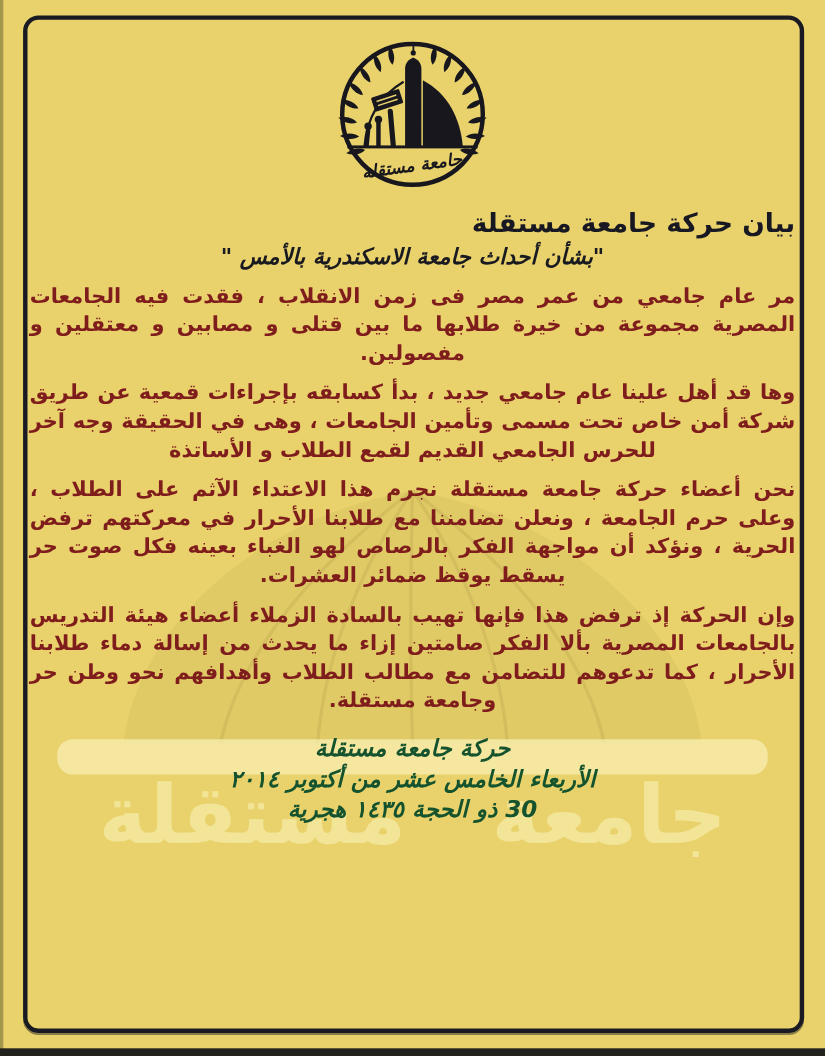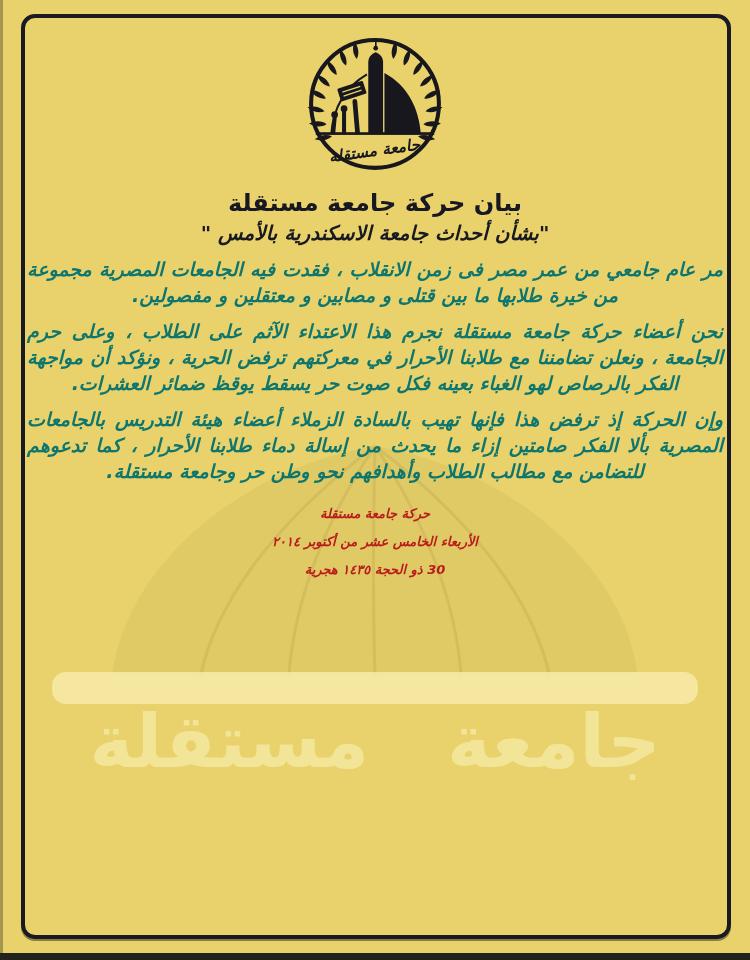--- a/index.html
+++ b/index.html
@@ -30,38 +30,38 @@
     font-size:74px;font-weight:bold;letter-spacing:2px;word-spacing:52px;
     color:#f3e79b;opacity:.95;white-space:nowrap;
   }
   
   .content{
     position:absolute;inset:0;z-index:2;direction:rtl;
     padding:0 27px;box-sizing:border-box;
   }
   .logo{display:block;margin:34px auto 0;width:148px;height:148px;}
   .title{
-    margin-top:6px;text-align:center;
+    margin-top:6px;
     font-size:24px;font-weight:bold;color:#181823;letter-spacing:.5px;
     line-height:30px;
   }
   .subtitle{
     margin-top:2px;text-align:center;
     font-size:20px;font-weight:bold;font-style:italic;color:#191920;
     line-height:26px;
   }
   .para{
     margin:10px 0 0 0;
-    font-size:19px;font-weight:bold;font-style:italic;color:#0f766e;
+    font-size:19px;font-weight:bold;color:#7f1d1d;
     line-height:26px;
     text-align:justify;text-align-last:center;
   }
   .sig{
     margin-top:16px;text-align:center;
-    font-size:13px;font-weight:bold;font-style:italic;color:#b91c1c;
+    font-size:21px;font-weight:bold;font-style:italic;color:#14532d;
     line-height:28px;
   }
 </style>
 </head>
 <body>
 
 <svg class="wm-dome" viewBox="0 0 700 270" preserveAspectRatio="none">
   <path d="M350,6 C210,30 100,130 88,236 L612,236 C600,130 490,30 350,6 Z" fill="#bfa94e" opacity="0.20"></path>
   <g stroke="#a8923c" stroke-width="3" opacity="0.22" fill="none">
     <path d="M350,6 C300,80 270,160 264,236"></path>
@@ -119,20 +119,21 @@
       <line x1="48" y1="146" x2="50" y2="125" stroke="#17171d" stroke-width="6" stroke-linecap="round"></line>
       <circle cx="50" cy="120" r="5"></circle>
     </g>
     <text x="110" y="181" text-anchor="middle" font-size="23" font-weight="bold" font-style="italic" fill="#17171d" transform="rotate(-8 110 178)">جامعة مستقلة</text>
   </svg>
 
   <div class="title">بيان حركة جامعة مستقلة</div>
   <div class="subtitle">"بشأن أحداث جامعة الاسكندرية بالأمس "</div>
 
   <p class="para">مر عام جامعي من عمر مصر فى زمن الانقلاب ، فقدت فيه الجامعات المصرية مجموعة من خيرة طلابها ما بين قتلى و مصابين و معتقلين و مفصولين.</p>
+  <p class="para">وها قد أهل علينا عام جامعي جديد ، بدأ كسابقه بإجراءات قمعية عن طريق شركة أمن خاص تحت مسمى وتأمين الجامعات ، وهى في الحقيقة وجه آخر للحرس الجامعي القديم لقمع الطلاب و الأساتذة</p>
   <p class="para">نحن أعضاء حركة جامعة مستقلة نجرم هذا الاعتداء الآثم على الطلاب ، وعلى حرم الجامعة ، ونعلن تضامننا مع طلابنا الأحرار في معركتهم ترفض الحرية ، ونؤكد أن مواجهة الفكر بالرصاص لهو الغباء بعينه فكل صوت حر يسقط يوقظ ضمائر العشرات.</p>
   <p class="para">وإن الحركة إذ ترفض هذا فإنها تهيب بالسادة الزملاء أعضاء هيئة التدريس بالجامعات المصرية بألا الفكر صامتين إزاء ما يحدث من إسالة دماء طلابنا الأحرار ، كما تدعوهم للتضامن مع مطالب الطلاب وأهدافهم نحو وطن حر وجامعة مستقلة.</p>
 
   <div class="sig">
     <div>حركة جامعة مستقلة</div>
     <div>الأربعاء الخامس عشر من أكتوبر ٢٠١٤</div>
     <div>30 ذو الحجة ١٤٣٥ هجرية</div>
   </div>
 
 </div>

